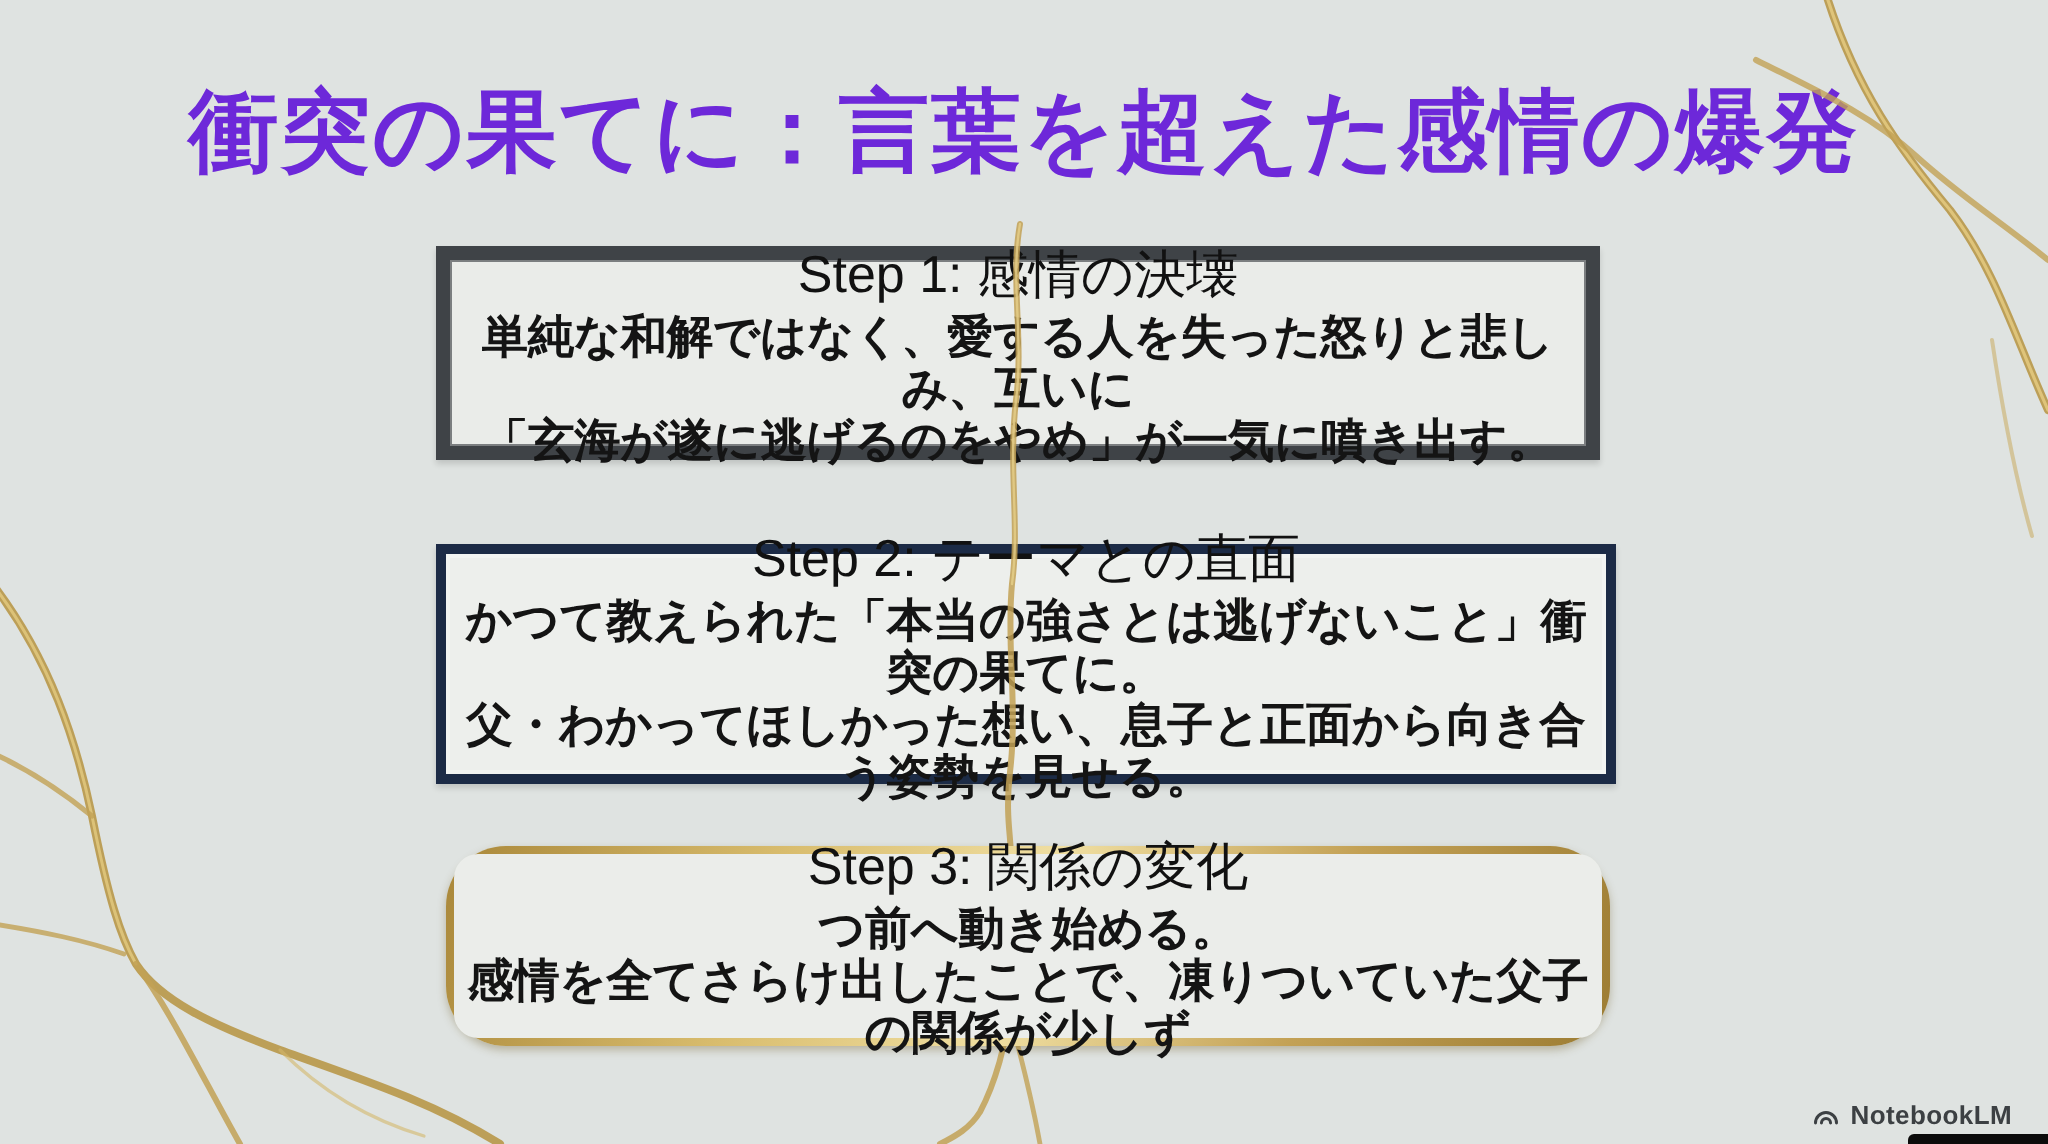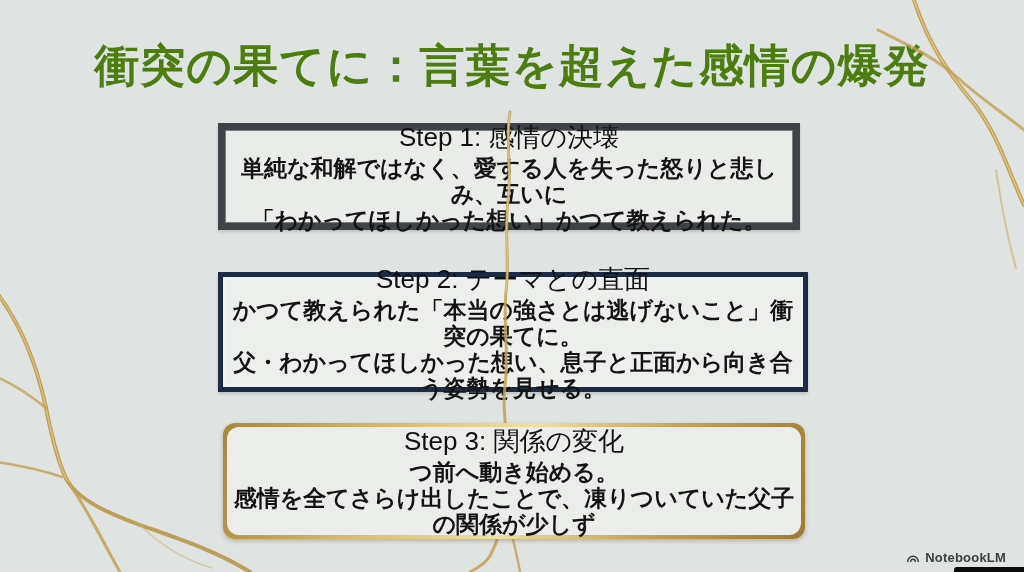--- a/index.html
+++ b/index.html
@@ -16,21 +16,21 @@
     z-index:5;pointer-events:none;
   }
   
   .slide-title{
     position:absolute;left:0;top:36px;width:1024px;
     text-align:center;
     font-family:"Liberation Serif","DejaVu Serif",serif;
     font-weight:700;
     font-size:45px;
     letter-spacing:1px;
-    color:#4d7c0f;
+    color:#6d28d9;
     z-index:2;
   }
   
   .step-box{
     position:absolute;
     box-sizing:border-box;
     display:flex;flex-direction:column;
     align-items:center;justify-content:center;
     text-align:center;
     z-index:1;
@@ -52,23 +52,23 @@
   }
   
   .box2{
     left:218px;top:272px;width:590px;height:120px;
     background:#edefec;
     border:5px solid #1c2b46;
     box-shadow:0 2px 3px rgba(0,0,0,.14), inset 0 0 0 2px #f2f4f2;
   }
   
   .box3-frame{
-    position:absolute;left:223px;top:423px;width:582px;height:116px;
+    position:absolute;left:223px;top:423px;width:582px;height:100px;
     box-sizing:border-box;
-    border-radius:12px;
+    border-radius:30px;
     padding:4px;
     background:linear-gradient(110deg,#a98739 0%,#d9bd6e 28%,#f0dfa2 50%,#c3a155 74%,#9c7c33 100%);
     box-shadow:0 2px 4px rgba(110,90,35,.35);
     z-index:8;
   }
   .box3-inner{
     box-sizing:border-box;
     width:100%;height:100%;
     border-radius:12px;
     background:#ebedea;
@@ -116,21 +116,21 @@
       <path d="M68,482 C85,505 102,540 120,572" stroke="#c2a155" stroke-width="3" opacity="0.85"></path>
       <path d="M140,525 C160,545 185,560 212,568" stroke="#d3b86a" stroke-width="1.6" opacity="0.6"></path>
     </g>
   </svg>
 
   <div class="slide-title">衝突の果てに：言葉を超えた感情の爆発</div>
 
   <div class="step-box box1">
     <p class="step-heading">Step 1: 感情の決壊</p>
     <p class="step-body">単純な和解ではなく、愛する人を失った怒りと悲しみ、互いに</p>
-    <p class="step-body">「わかってほしかった想い」かつて教えられた。</p>
+    <p class="step-body">「玄海が遂に逃げるのをやめ」が一気に噴き出す。</p>
   </div>
 
   <div class="step-box box2">
     <p class="step-heading">Step 2: テーマとの直面</p>
     <p class="step-body">かつて教えられた「本当の強さとは逃げないこと」衝突の果てに。</p>
     <p class="step-body">父・わかってほしかった想い、息子と正面から向き合う姿勢を見せる。</p>
   </div>
 
   <div class="box3-frame">
     <div class="box3-inner">

